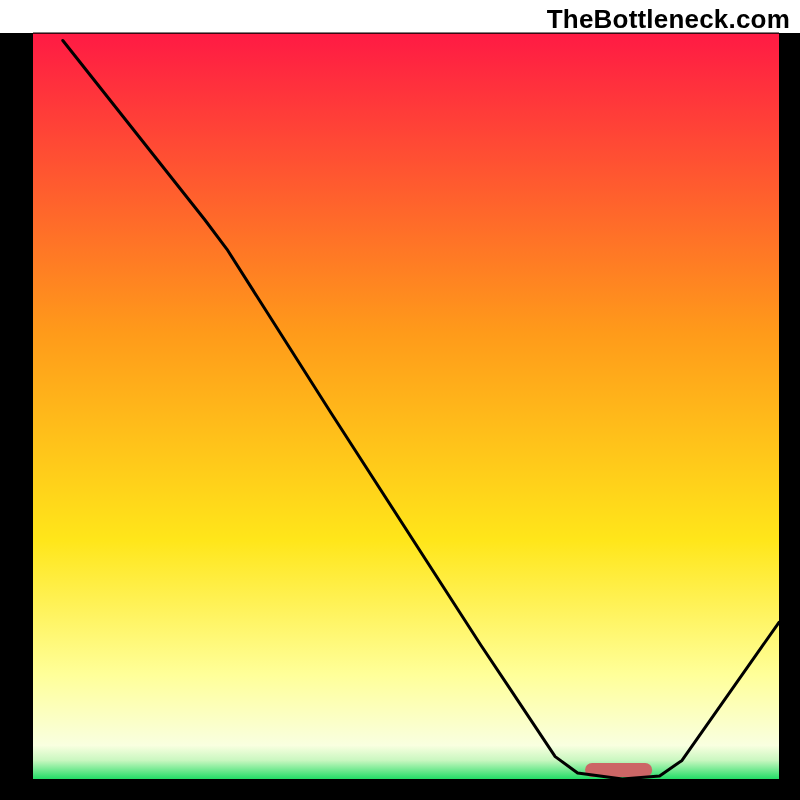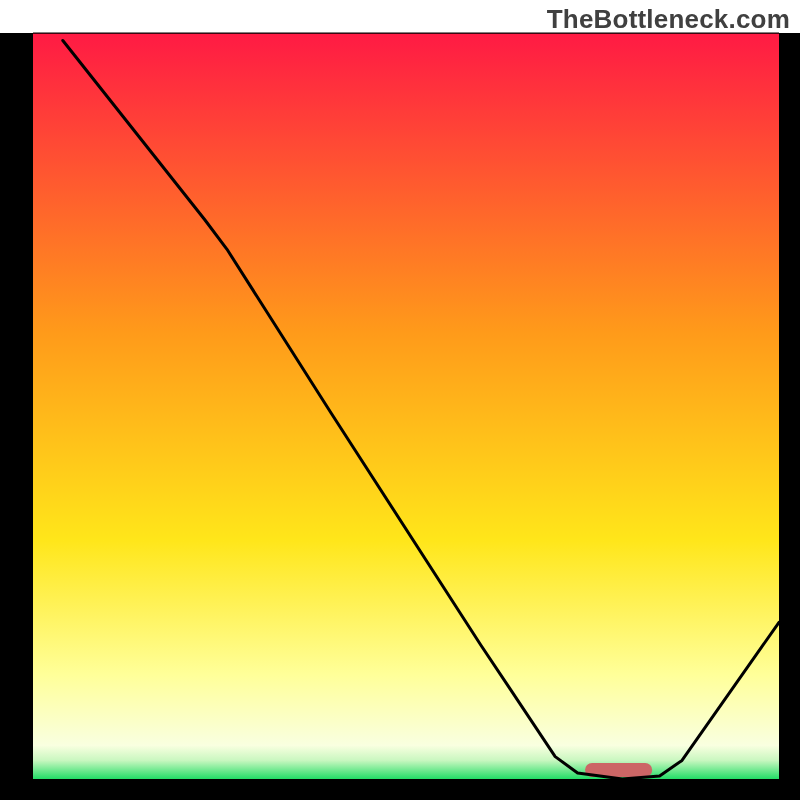--- a/index.html
+++ b/index.html
@@ -15,21 +15,21 @@
     width: 800px;
     height: 800px;
   }
   .watermark {
     position: absolute;
     top: 4px;
     right: 10px;
     font-family: Arial, Helvetica, sans-serif;
     font-size: 26px;
     font-weight: bold;
-    color: #404040;
+    color: #000000;
     letter-spacing: 0.2px;
   }
   svg {
     display: block;
   }
 </style>
 </head>
 <body>
 
 <div class="chart-container">

